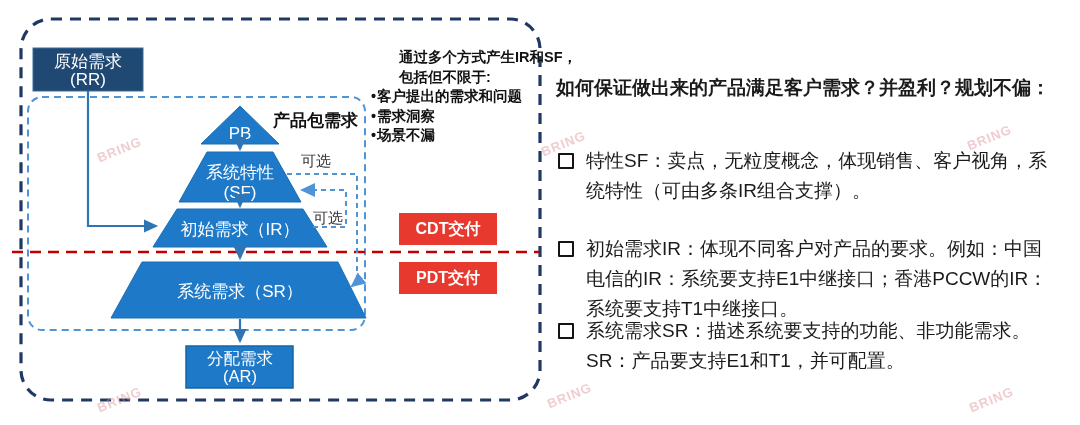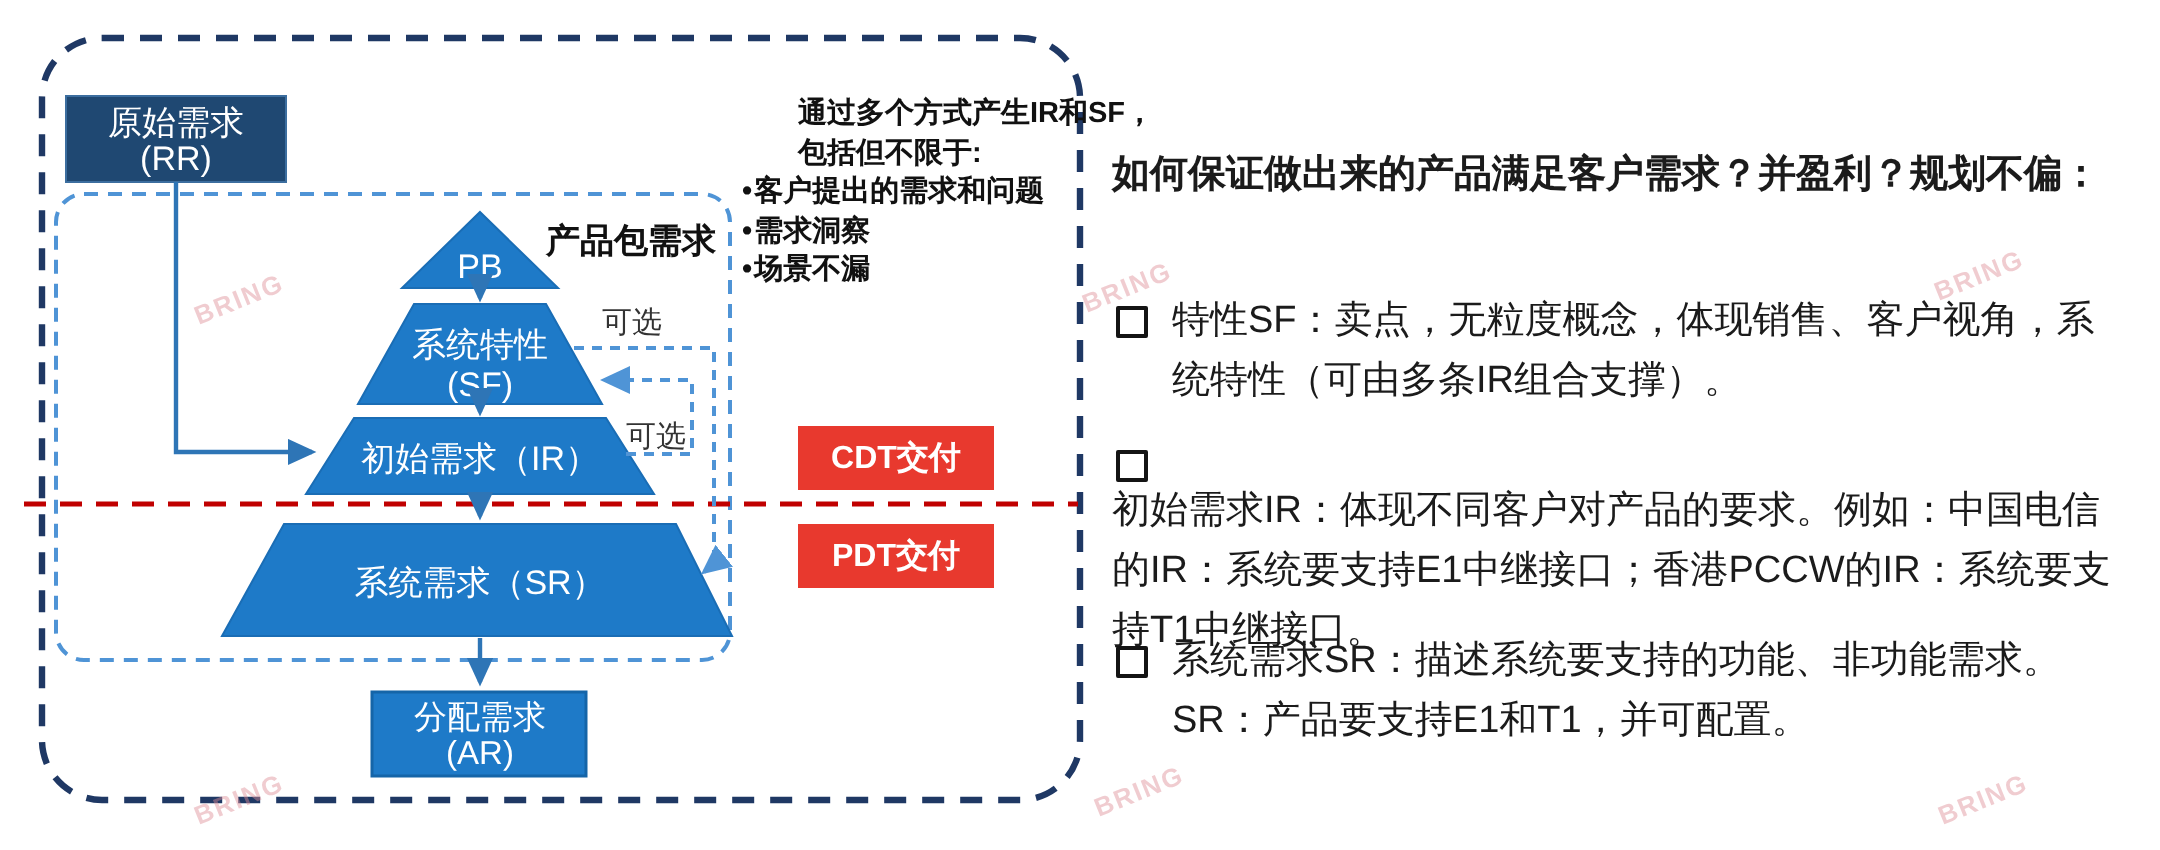--- a/index.html
+++ b/index.html
@@ -33,21 +33,21 @@
     position:absolute;left:556px;width:500px;
     display:flex;align-items:flex-start;
     font-size:19px;line-height:30px;color:#1b1b1b;justify-content:flex-end;
   }
   .rp-bullet .sq{
     flex:0 0 auto;width:12px;height:12px;border:2.5px solid #141414;
     margin:7px 12px 0 2px;border-radius:1px;
   }
   .rp-bullet .btext{flex:1 1 auto;}
   #bullet-1{top:146px;}
-  #bullet-2{top:218px;flex-direction:column;}
+  #bullet-2{top:234px;}
   #bullet-3{top:316px;}
 
   .watermark{
     position:absolute;font-size:13px;font-weight:700;letter-spacing:1px;
     color:rgba(222,142,150,0.45);transform:rotate(-22deg);
     pointer-events:none;user-select:none;
   }
 </style>
 </head>
 <body>

